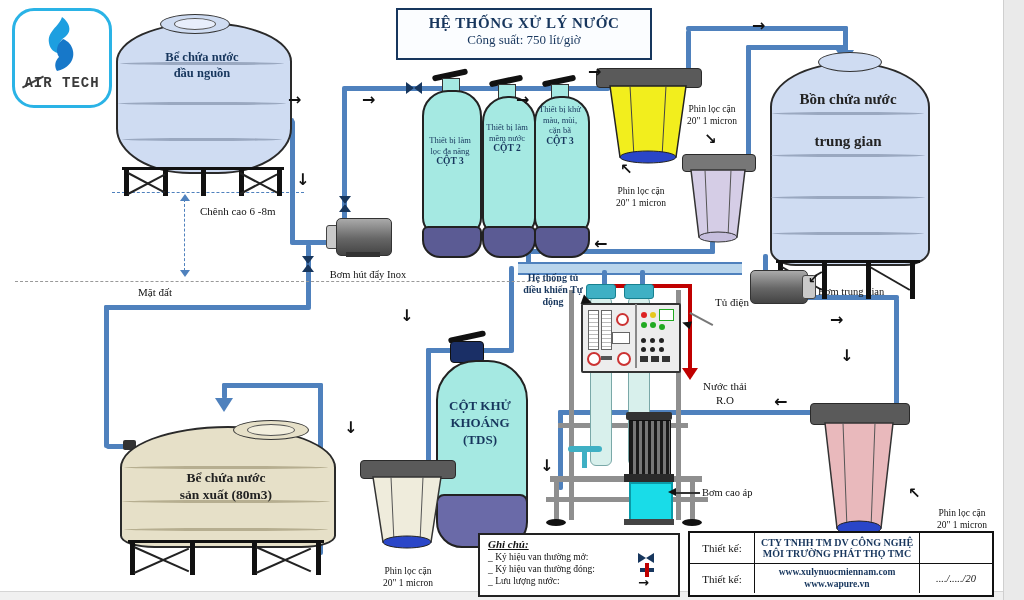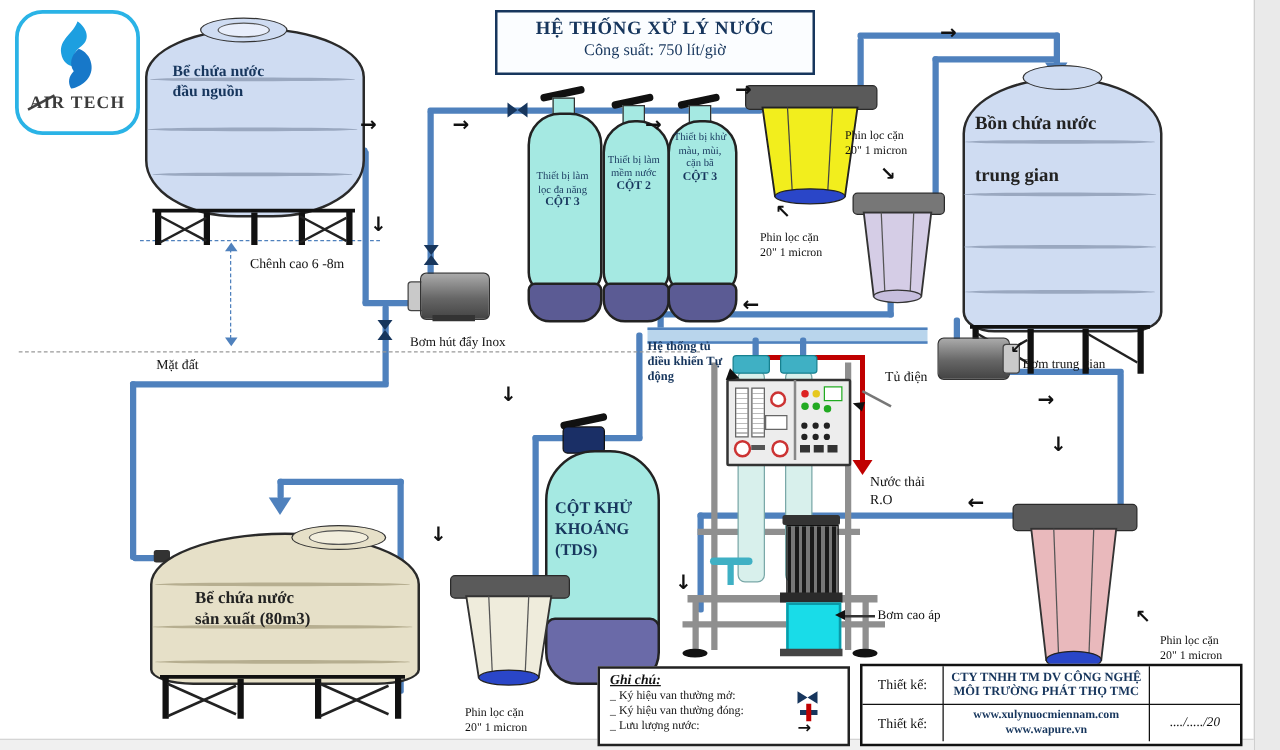--- a/index.html
+++ b/index.html
@@ -34,21 +34,21 @@
   .rail{position:absolute;height:3px;background:#111}
   .brace{position:absolute;height:2px;background:#222;transform-origin:left center}
   
   .colbody{position:absolute;background:var(--cyan);border:2px solid #222;border-radius:26px 26px 18px 18px}
   .colbase{position:absolute;background:var(--colbase);border:2px solid #222;border-radius:6px 6px 18px 18px}
   .collabel{position:absolute;color:var(--navy);text-align:center;font-size:8.5px;line-height:1.25}
   .colname{font-weight:bold;font-size:9.5px}
   .handle{position:absolute;height:6px;background:#111;border-radius:3px;transform:rotate(-12deg)}
   .neck{position:absolute;background:var(--cyan);border:1.5px solid #333}
   .cap{position:absolute;background:#5a5a5a;border:1.5px solid #2a2a2a;border-radius:4px}
-  .lbl{position:absolute;font-size:9.5px;line-height:1.25}
+  .lbl{position:absolute;text-align:center;font-size:9.5px;line-height:1.25}
   .pump{position:absolute;background:linear-gradient(180deg,#aaa 0%,#666 55%,#444 100%);border:1.5px solid #333;border-radius:5px}
   .pumpcap{position:absolute;background:#c9c9c9;border:1.5px solid #444;border-radius:3px}
   .fbar{position:absolute;background:var(--frame)}
   .foot{position:absolute;background:#111;border-radius:50%}
   .gauge{position:absolute;border:2px solid #c33;border-radius:50%;background:#fff}
   .lamp{position:absolute;border-radius:50%}
   .dot{position:absolute;width:5px;height:5px;border-radius:50%;background:#222}
   .meas-head{position:absolute;width:0;height:0}
   .sym-bowtie{position:absolute;width:16px;height:10px}
   .sym-bowtie::before{content:"";position:absolute;left:0;border-top:5px solid transparent;border-bottom:5px solid transparent;border-left:8px solid var(--navy)}
@@ -137,21 +137,21 @@
   <div class="brace" style="left:128px;top:193px;width:42px;transform:rotate(-28deg)"></div>
   <div class="brace" style="left:240px;top:172px;width:42px;transform:rotate(28deg)"></div>
   <div class="brace" style="left:240px;top:193px;width:42px;transform:rotate(-28deg)"></div>
 
   <div class="abs" style="left:12px;top:8px;width:94px;height:94px;background:#fff;border:3px solid #2ab3e6;border-radius:22px">
     <svg width="46" height="54" viewBox="0 0 46 54" style="position:absolute;left:24px;top:6px">
       <path d="M23 0 C20 10 8 14 10 26 C11 33 17 37 22 36 C18 30 20 24 26 20 C34 14 30 5 23 0 Z" fill="#1d9fe0"></path>
       <path d="M24 22 C18 27 16 34 20 40 C16 44 15 49 18 54 C28 52 36 44 34 34 C33 28 29 24 24 22 Z" fill="#1778c9"></path>
     </svg>
     <div style="position:absolute;left:6px;top:70px;width:24px;height:2px;background:#444;transform:rotate(-28deg)"></div>
-    <div style="position:absolute;left:0;top:64px;width:94px;text-align:center;font-family:Liberation Serif, serif;font-weight:bold;font-size:14px;letter-spacing:1px;color:#3a3a3a">AIR TECH</div>
+    <div style="position:absolute;left:0;top:64px;width:94px;text-align:center;font-family:Liberation Mono, monospace;font-weight:bold;font-size:14px;letter-spacing:1px;color:#3a3a3a">AIR TECH</div>
   </div>
 
   <div class="abs" style="left:396px;top:8px;width:252px;height:48px;background:#fbfdff;border:2px solid var(--navy);text-align:center">
     <div style="margin-top:5px;font-weight:bold;font-size:15px;color:var(--navy);letter-spacing:.5px">HỆ THỐNG XỬ LÝ NƯỚC</div>
     <div style="font-size:13px;color:var(--navy)">Công suất: 750 lít/giờ</div>
   </div>
 
   <div class="handle" style="left:432px;top:72px;width:36px"></div>
   <div class="neck" style="left:442px;top:78px;width:16px;height:14px"></div>
   <div class="colbody" style="left:422px;top:90px;width:56px;height:142px"></div>

